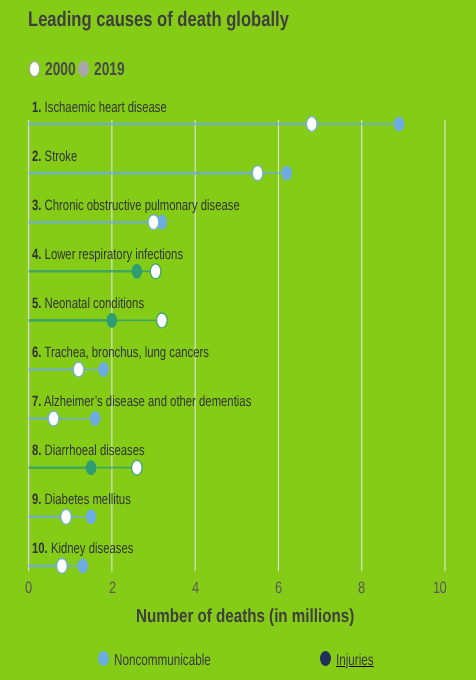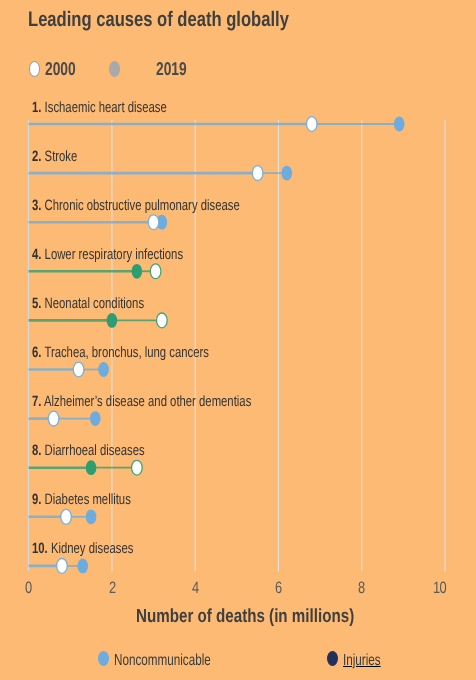--- a/index.html
+++ b/index.html
@@ -1,20 +1,20 @@
 <!DOCTYPE html>
 <html><head>
 <meta charset="utf-8">
 <style>
   html,body{margin:0;padding:0;}
   body{width:476px;height:680px;background:#ffffff;
        font-family:"Liberation Sans",sans-serif;overflow:hidden;
        -webkit-font-smoothing:antialiased;
        text-rendering:geometricPrecision;}
-  .wrap{position:relative;width:476px;height:680px;background:#fdba74;}
+  .wrap{position:relative;width:476px;height:680px;background:#84cc16;}
 
   .title{position:absolute;left:27.7px;top:7.6px;white-space:nowrap;
          font-size:21px;font-weight:bold;color:#3f3f3f;
          transform:scaleX(0.79);transform-origin:left top;}
 
   .keylegend{position:absolute;left:28px;top:58px;height:18px;}
   .key{position:absolute;top:0;display:flex;align-items:center;}
   .key .kdot{display:inline-block;width:11.4px;height:15.6px;border-radius:50%;}
   .key .klabel{font-size:18.5px;font-weight:bold;color:#4a4a4a;margin-left:5px;
                display:inline-block;transform:scaleX(0.745);transform-origin:left center;white-space:nowrap;}
@@ -45,21 +45,21 @@
 
 <div class="wrap">
 
   <div class="title">Leading causes of death globally</div>
 
   <div class="keylegend">
       <div class="key" style="left: 0.6px;">
         <span class="kdot" style="background: rgb(255, 255, 255); border: 1.2px solid rgb(158, 158, 158); box-sizing: border-box;"></span>
         <span class="klabel">2000</span>
       </div>
-      <div class="key" style="left: 81px; gap: 31px;">
+      <div class="key" style="left: 50px;">
         <span class="kdot" style="background: rgb(169, 169, 169);"></span>
         <span class="klabel">2019</span>
       </div>
     </div>
 
   <svg class="plot" width="476" height="680" viewBox="0 0 476 680">
       <line x1="28.6" y1="120" x2="28.6" y2="571.2" stroke="#d7d7d7" stroke-width="1.4"></line>
       <line x1="111.88" y1="120" x2="111.88" y2="571.2" stroke="#E2E2E2" stroke-width="1.1"></line>
       <line x1="195.16" y1="120" x2="195.16" y2="571.2" stroke="#E2E2E2" stroke-width="1.1"></line>
       <line x1="278.44" y1="120" x2="278.44" y2="571.2" stroke="#E2E2E2" stroke-width="1.1"></line>
@@ -148,19 +148,19 @@
       <div class="ticklabel" style="left: 432.681px; top: 580px;">10</div>
     </div>
 
   <div class="axislabel"><span>Number of deaths (in millions)</span></div>
 
   <div class="botlegend">
       <div class="bl" style="left: 98.3px;">
         <span class="bdot" style="background: rgb(108, 172, 224);"></span>
         <span class="btext">Noncommunicable</span>
       </div>
-      <div class="bl" style="left: 327px; text-decoration: underline;">
+      <div class="bl" style="left: 320px; text-decoration: underline;">
         <span class="bdot" style="background: rgb(35, 48, 89);"></span>
         <span class="btext">Injuries</span>
       </div>
     </div>
 
 </div>
 
 </body></html>

